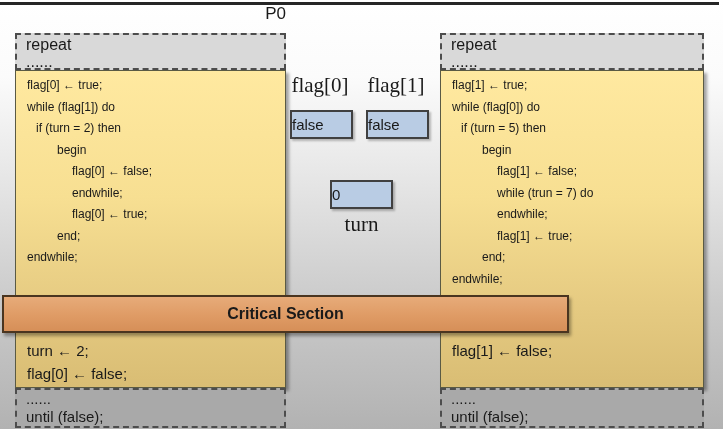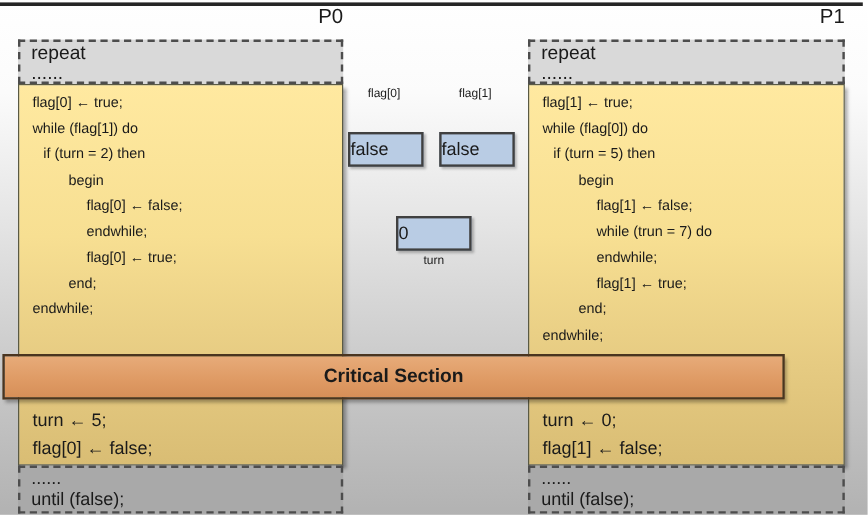--- a/index.html
+++ b/index.html
@@ -50,37 +50,37 @@
   }
   .post-line{height:23px;line-height:23px;white-space:nowrap;}
   .until-box{
     position:absolute;left:0;top:388px;width:100%;height:40px;
     background:#a9a9a9;border:2px dashed #4d4d4d;
     box-sizing:border-box;padding:0 0 0 9px;
     font-size:15px;line-height:18px;
   }
   .center-col{position:absolute;left:286px;top:0;width:154px;height:429px;}
   .var-label{
-    position:absolute;font-size:10px;text-align:center;width:64px;
+    position:absolute;font-size:21px;text-align:center;width:64px;font-family:Liberation Serif, serif;
   }
   .flag0-label{left:2px;top:73px;}
   .flag1-label{left:78px;top:73px;}
   .var-box{
     position:absolute;width:63px;height:29px;
     background:#b9cce4;border:2px solid #404040;
     box-sizing:border-box;
     text-align:left;font-size:15px;line-height:25px;
     box-shadow:2px 2px 2px rgba(0,0,0,0.25);
   }
   .flag0-box{left:4px;top:110px;}
   .flag1-box{left:80px;top:110px;}
   .turn-box{left:44px;top:180px;}
   .turn-label{left:44px;top:212px;width:63px;}
   .critical-bar{
-    position:absolute;left:2px;top:295px;width:652px;height:38px;
+    position:absolute;left:2px;top:295px;width:567px;height:38px;
     background:linear-gradient(180deg,#e7ab79 0%,#df9b65 55%,#d68f58 100%);
     border:2px solid #4a3categorical520;
     border:2px solid #4a3520;
     box-sizing:border-box;
     display:flex;align-items:center;justify-content:center;
     font-size:16px;font-weight:bold;
     box-shadow:2px 3px 3px rgba(0,0,0,0.35);
   }
 </style>
 </head>
@@ -102,60 +102,58 @@
         <div class="code-line ind0">while (flag[1]) do</div>
         <div class="code-line ind1">if (turn = 2) then</div>
         <div class="code-line ind2">begin</div>
         <div class="code-line ind3">flag[0] ← false;</div>
         <div class="code-line ind3">endwhile;</div>
         <div class="code-line ind3">flag[0] ← true;</div>
         <div class="code-line ind2">end;</div>
         <div class="code-line ind0">endwhile;</div>
       </div>
       <div class="post-lines">
-        <div class="post-line">turn ← 5;</div>
+        <div class="post-line">turn ← 2;</div>
         <div class="post-line">flag[0] ← false;</div>
       </div>
     </div>
     <div class="until-box">
       <div>......</div>
       <div>until (false);</div>
     </div>
   </div>
 
   <div class="center-col">
     <div class="var-label flag0-label">flag[0]</div>
     <div class="var-label flag1-label">flag[1]</div>
     <div class="var-box flag0-box">false</div>
     <div class="var-box flag1-box">false</div>
     <div class="var-box turn-box">0</div>
     <div class="var-label turn-label">turn</div>
   </div>
 
   <div class="panel panel-p1">
-    <div class="panel-title">P1</div>
     <div class="repeat-box">
       <div>repeat</div>
       <div>......</div>
     </div>
     <div class="code-box">
       <div class="code-lines">
         <div class="code-line ind0">flag[1] ← true;</div>
         <div class="code-line ind0">while (flag[0]) do</div>
         <div class="code-line ind1">if (turn = 5) then</div>
         <div class="code-line ind2">begin</div>
         <div class="code-line ind3">flag[1] ← false;</div>
         <div class="code-line ind3">while (trun = 7) do</div>
         <div class="code-line ind3">endwhile;</div>
         <div class="code-line ind3">flag[1] ← true;</div>
         <div class="code-line ind2">end;</div>
         <div class="code-line ind0">endwhile;</div>
       </div>
       <div class="post-lines">
-        <div class="post-line">turn ← 0;</div>
         <div class="post-line">flag[1] ← false;</div>
       </div>
     </div>
     <div class="until-box">
       <div>......</div>
       <div>until (false);</div>
     </div>
   </div>
 
   <div class="critical-bar">

